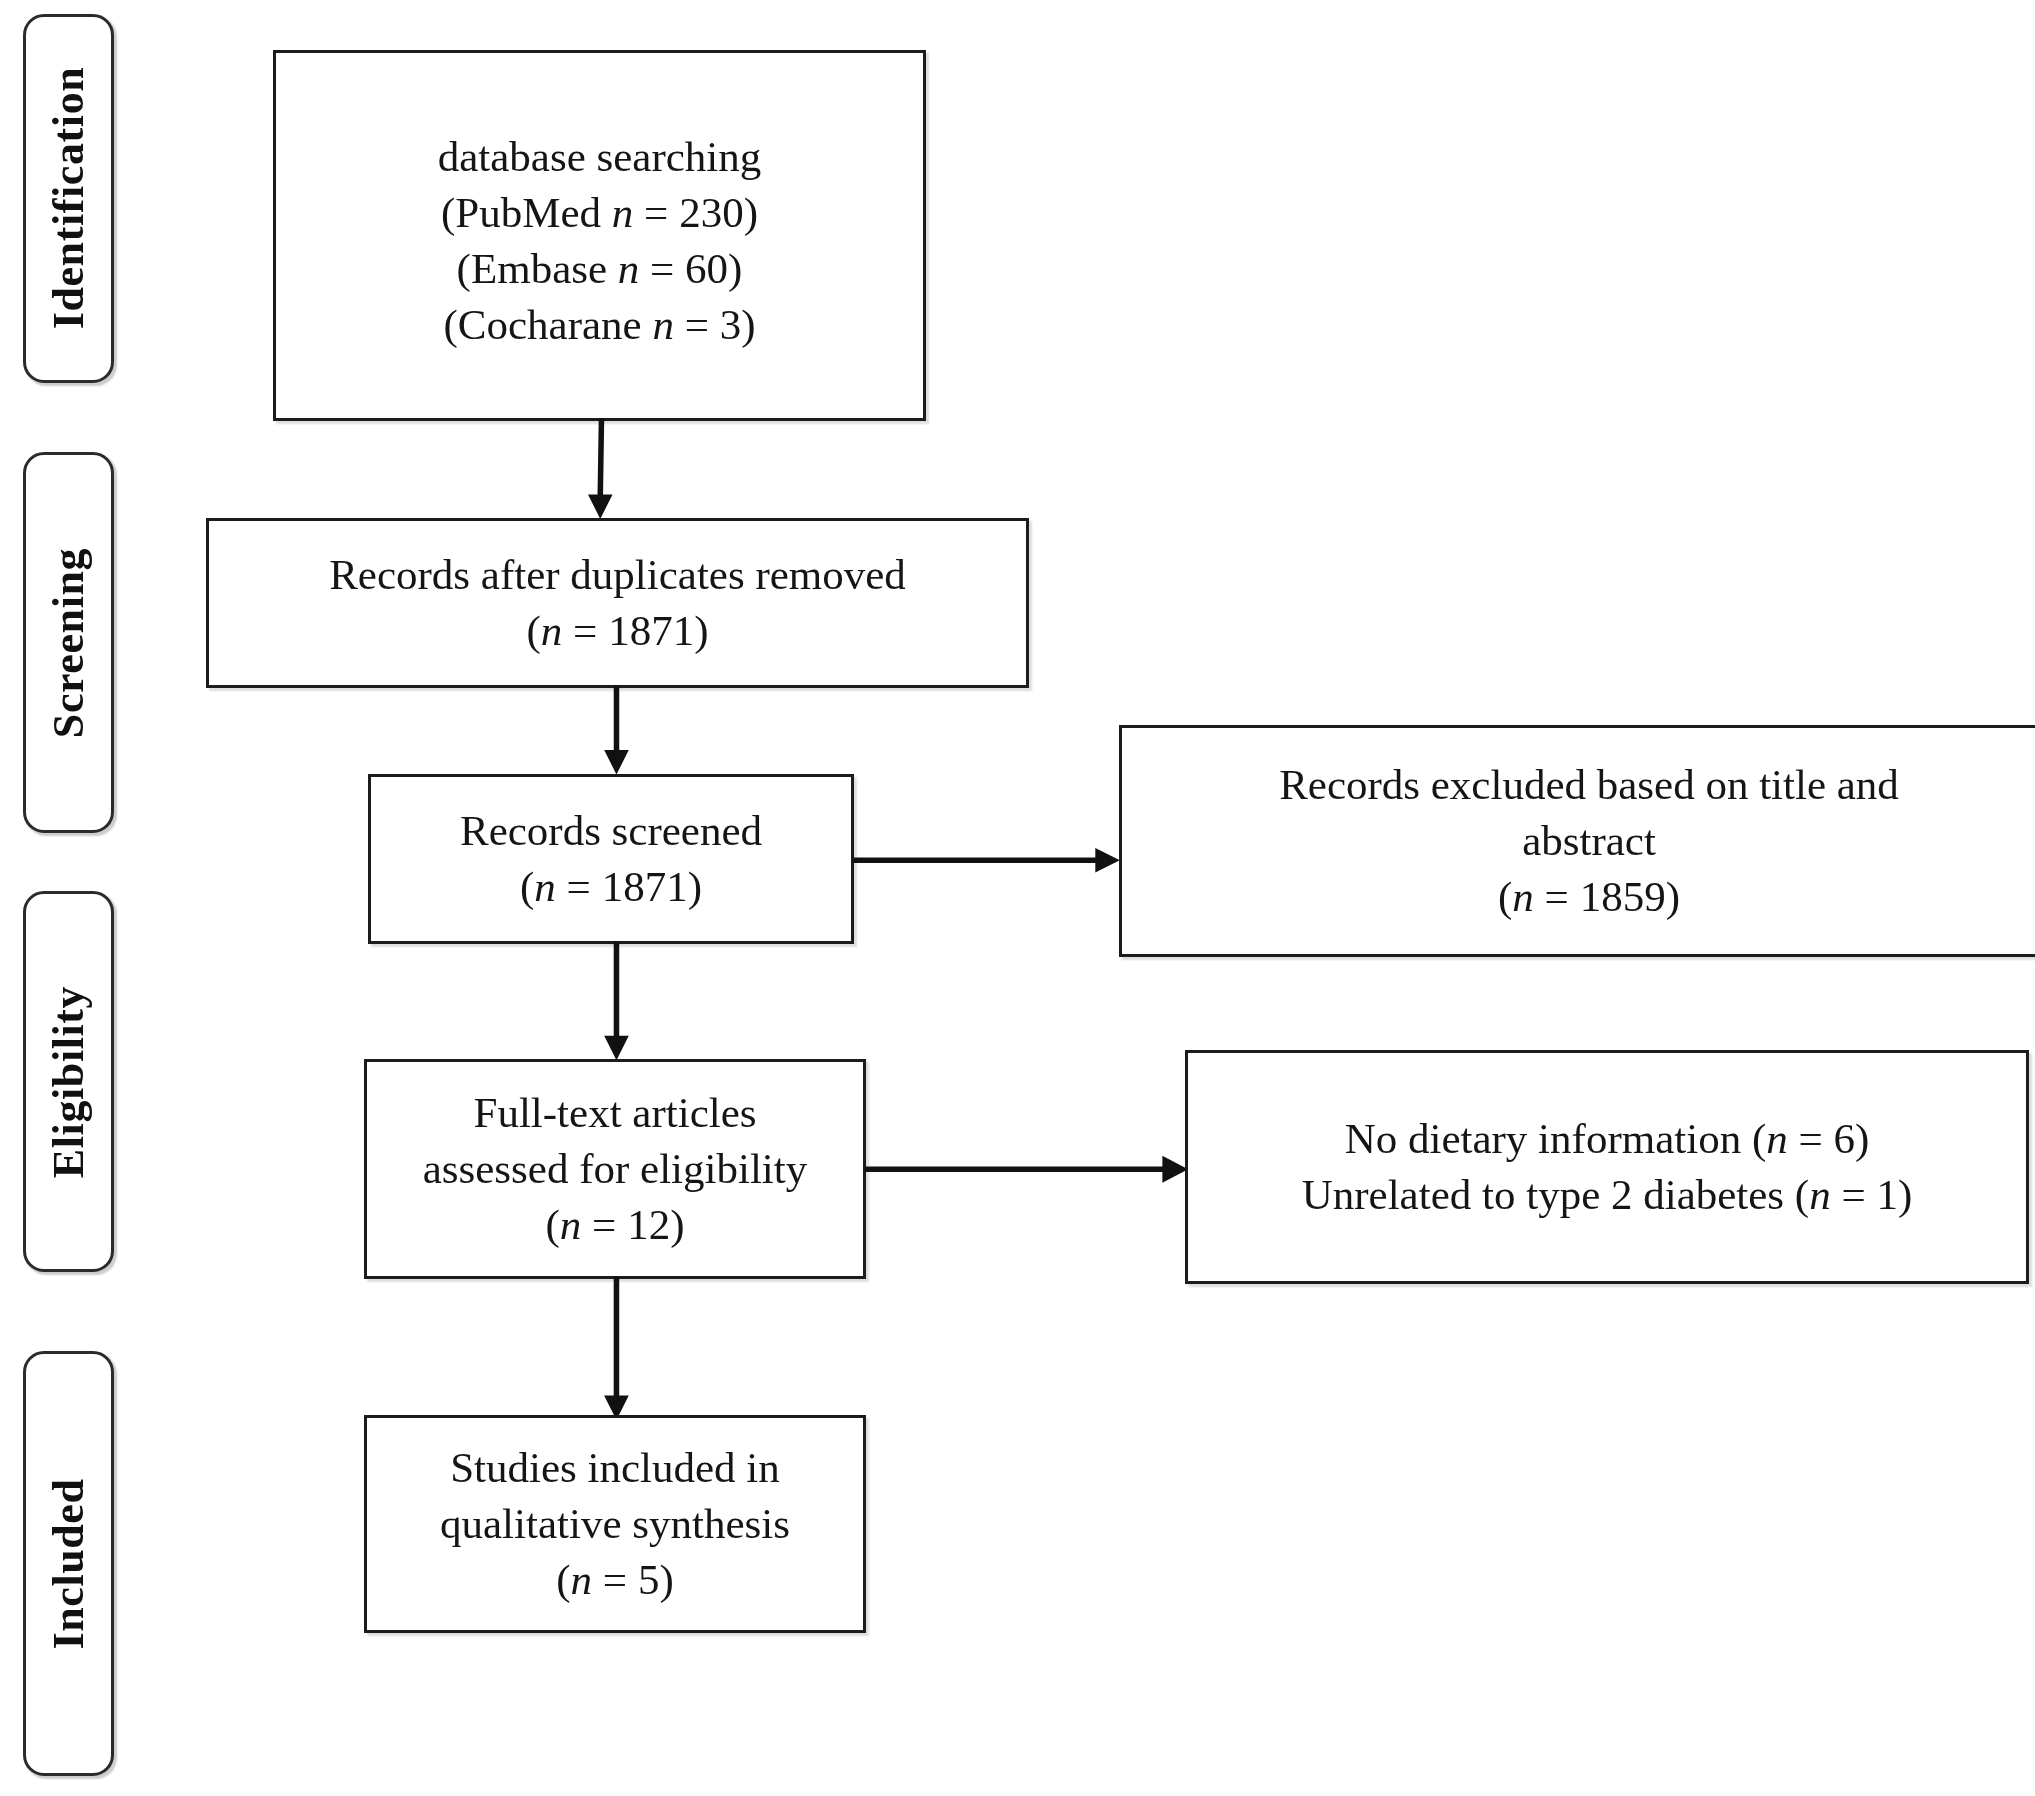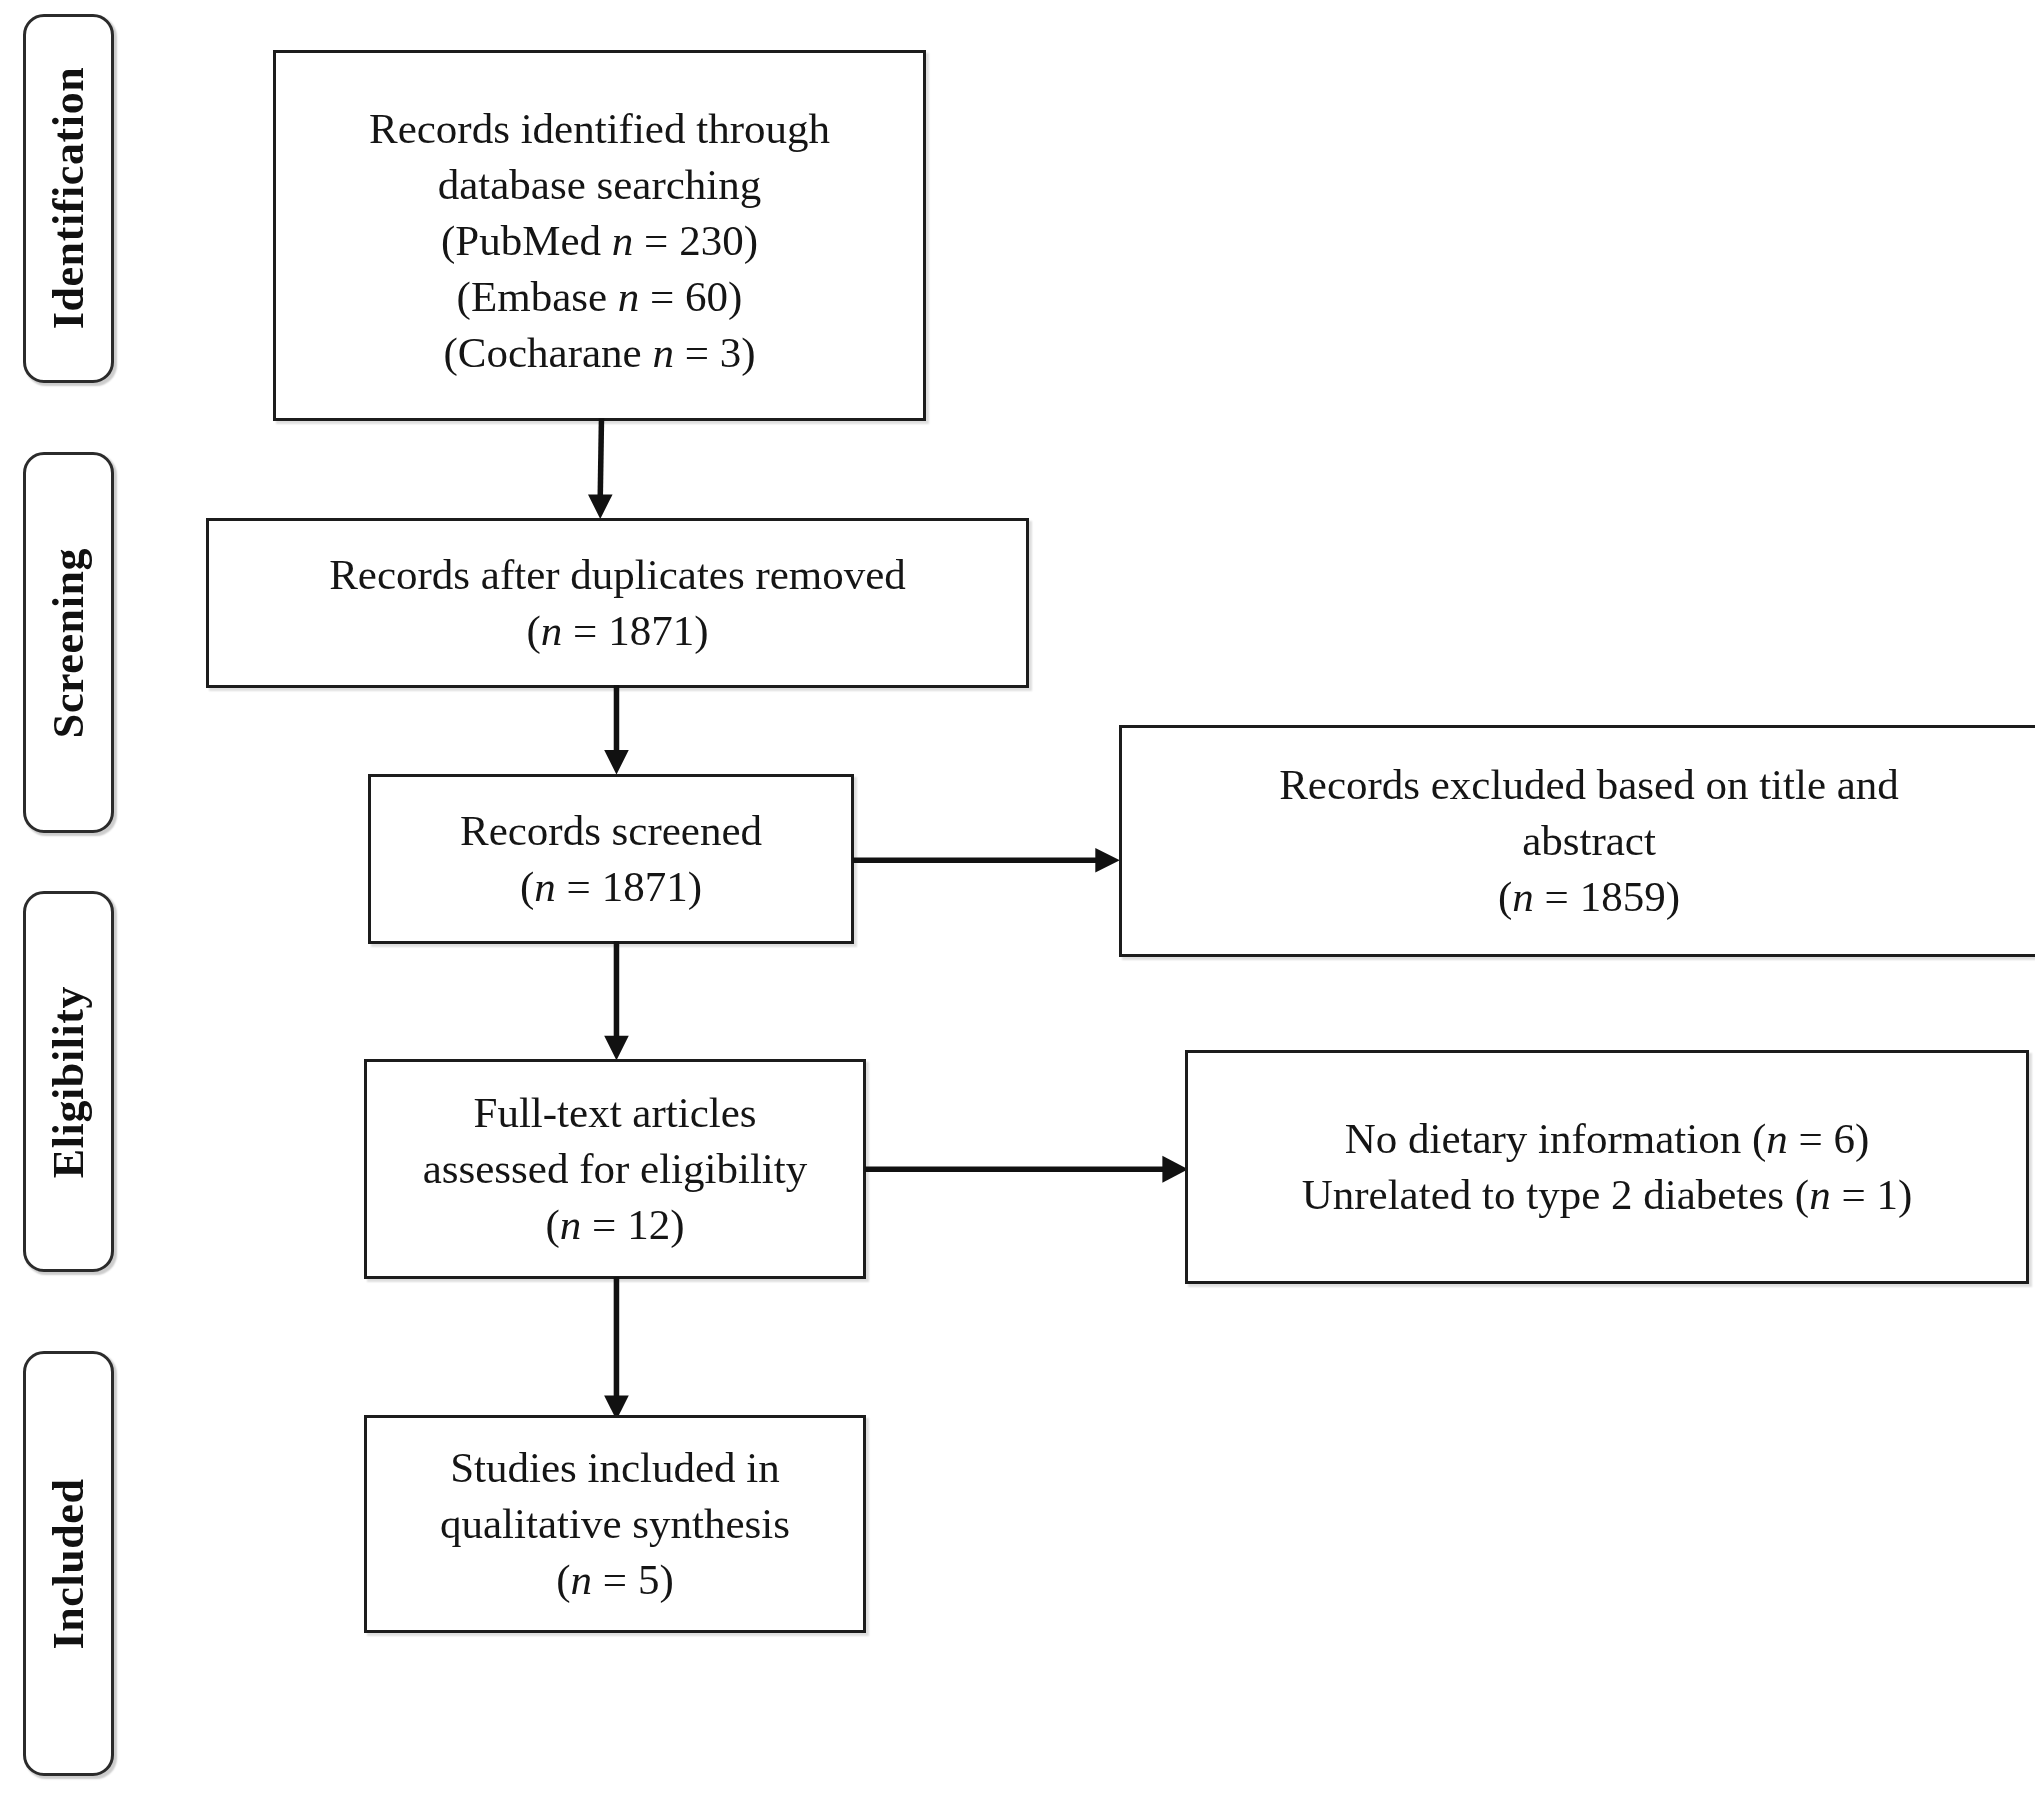--- a/index.html
+++ b/index.html
@@ -85,21 +85,20 @@
 
   <div class="stage-pill" style="left:23.4px; top:891px; width:91px; height:381px;">
     <span class="vlabel">Eligibility</span>
   </div>
 
   <div class="stage-pill" style="left:23.4px; top:1351px; width:91px; height:425px;">
     <span class="vlabel">Included</span>
   </div>
 
   <div class="flow-box" style="left:273px; top:50px; width:653px; height:371px; padding-top:11px;">
-    <div class="line">Records identified through</div>
     <div class="line">database searching</div>
     <div class="line">(PubMed&nbsp;<em>n</em>&nbsp;=&nbsp;<span>230</span>)</div>
     <div class="line">(Embase&nbsp;<em>n</em>&nbsp;=&nbsp;<span>60</span>)</div>
     <div class="line">(Cocharane&nbsp;<em>n</em>&nbsp;=&nbsp;<span>3</span>)</div>
   </div>
 
   <div class="conn" style="left:572px; top:418px; width:86px; height:105px;">
     <svg width="86" height="105" viewBox="0 0 140 170">
       <line x1="48" y1="0" x2="46" y2="128" stroke="#111111" stroke-width="9"></line>
       <polygon points="26,124 66,124 46,164" fill="#111111"></polygon>

